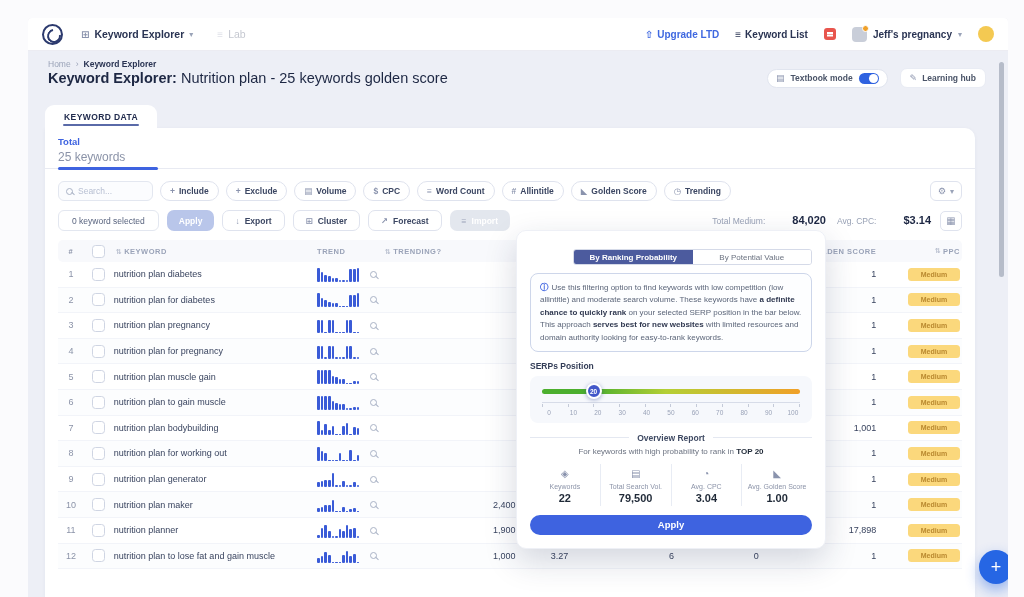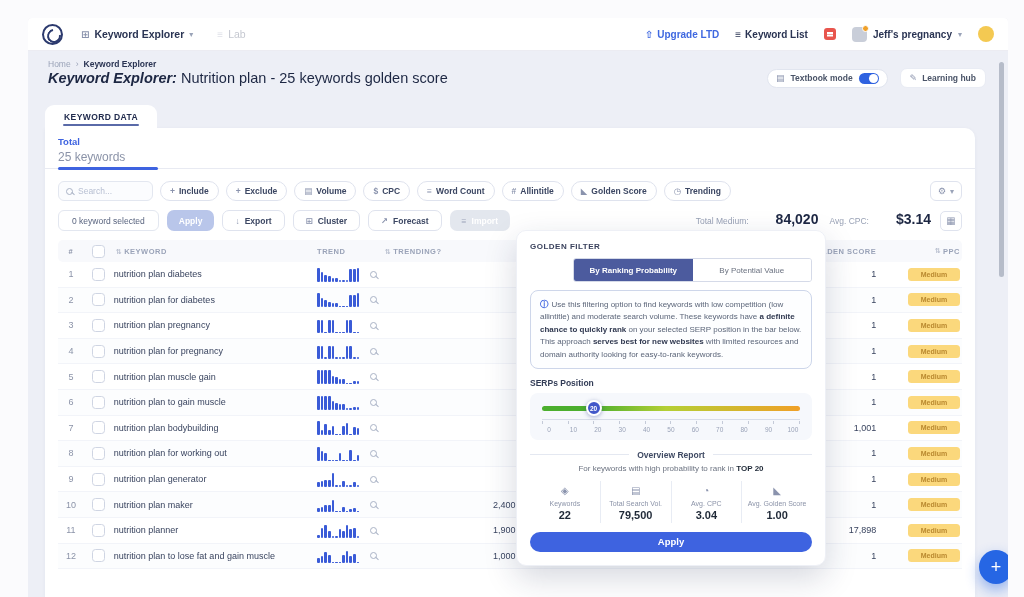--- a/index.html
+++ b/index.html
@@ -30,21 +30,21 @@
   .notif::after { content:""; position:absolute; left:3px; top:4px; width:6px; height:1.5px; background:#fff; box-shadow:0 2.5px 0 #fff; }
   .ws { display:flex; align-items:center; gap:6px; font-size:10px; font-weight:600; color:#2a3453; }
   .ws-av { width:15px; height:15px; background:#c9ced9; border-radius:4px; position:relative; }
   .ws-av::after { content:""; position:absolute; right:-2px; top:-2px; width:5px; height:5px; border-radius:50%; background:#f0a028; border:1px solid #fff; }
   .user-av { width:16px; height:16px; border-radius:50%; background:#f4c952; }
 
   
   .crumbs { position:absolute; left:20px; top:41px; font-size:8.5px; color:#9aa3b8; display:flex; gap:5px; align-items:center; }
   .crumbs b { color:#2a3453; }
   .page-title { position:absolute; left:20px; top:52px; font-size:14.5px; color:#1d2743; }
-  .page-title b { font-weight:800;font-style:italic; }
+  .page-title b { font-weight:800; }
   .hdr-right { position:absolute; right:22px; top:50px; display:flex; gap:12px; align-items:center; }
   .tb-pill { display:flex; align-items:center; gap:6px; background:#fff; border:1px solid #e1e5ef; border-radius:12px; padding:3px 8px; font-size:8.5px; color:#4a5468; font-weight:600; }
   .toggle { width:20px; height:11px; background:#2f62e0; border-radius:6px; position:relative; }
   .toggle::after { content:""; position:absolute; right:1px; top:1px; width:9px; height:9px; background:#fff; border-radius:50%; }
   .hub-btn { display:flex; align-items:center; gap:5px; background:#fff; border:1px solid #e9ecf4; border-radius:7px; padding:4px 9px; font-size:8.5px; color:#4a5468; font-weight:600; }
   .micon2 { color:#8a93ad; font-size:9px; }
 
   
   .main-tab { position:absolute; left:17px; top:87px; width:112px; height:24px; background:#fff; border-radius:9px 9px 0 0; display:flex; align-items:center; justify-content:center; font-size:8.5px; font-weight:800; letter-spacing:.4px; color:#222c4e; z-index:3; }
   .main-tab::after { content:""; position:absolute; left:18px; right:18px; bottom:3px; height:2.5px; border-radius:2px; background:#5a6aa8; }
@@ -66,21 +66,21 @@
   .gear-btn { margin-left:auto; height:20px; border:1px solid #dfe3ee; border-radius:6px; background:#fff; display:flex; align-items:center; gap:4px; padding:0 7px; font-size:9px; color:#8a93ad; }
 
   
   .action-row { position:absolute; left:13px; top:82px; right:13px; display:flex; align-items:center; gap:8px; }
   .sel-box { height:21px; border:1px solid #e3e7f0; border-radius:6px; background:#fff; display:flex; align-items:center; padding:0 13px; font-size:8.5px; color:#59647f; }
   .abtn { height:21px; border:1px solid #dfe3ee; background:#fff; border-radius:7px; display:flex; align-items:center; gap:5px; padding:0 12px; font-size:8.5px; color:#3c4763; font-weight:600; }
   .abtn .micon { color:#8a93ad; }
   .abtn.primary-disabled { background:#b9c6ea; border:none; color:#fff; }
   .abtn.disabled { background:#dfe3ec; border:none; color:#fff; opacity:.85; }
   .summary { margin-left:auto; display:flex; align-items:baseline; gap:5px; font-size:8.5px; color:#98a1b5; }
-  .summary b { font-size:14px; color:#1d2743; font-weight:800;padding-left:22px; }
+  .summary b { font-size:11px; color:#1d2743; font-weight:800;padding-left:22px; }
   .sum-icon { height:20px; width:22px; border:1px solid #dfe3ee; border-radius:5px; display:flex; align-items:center; justify-content:center; color:#8a93ad; font-size:10px; background:#fff; margin-left:4px; }
 
   
   .table { position:absolute; left:13px; top:112px; right:13px; }
   .thead { display:flex; align-items:center; height:22px; background:#f8f9fc; border-radius:5px; font-size:7.5px; font-weight:700; letter-spacing:.5px; color:#9aa3b8; }
   .trow { display:flex; align-items:center; height:25.6px; border-bottom:1px solid #f2f4f9; font-size:9px; color:#39445f; }
   .trow:nth-child(even) { background:#fcfdfe; }
   .c-idx { width:26px; text-align:center; color:#8b93a8; }
   .c-cb { width:30px; display:flex; justify-content:center; }
   .c-kw { width:204px; }
@@ -97,21 +97,21 @@
   .checkbox { width:13px; height:13px; border:1.4px solid #cfd5e3; border-radius:3.5px; background:#fff; }
   .tbar { width:2.6px; background:#3a5bd7; border-radius:1px; }
   .mag { width:7px; height:7px; border:1.2px solid #aab3c6; border-radius:50%; position:relative; }
   .mag::after { content:""; position:absolute; width:4px; height:1.2px; background:#aab3c6; transform:rotate(45deg); right:-3px; bottom:-1px; }
   .badge { min-width:52px; height:13px; border-radius:3.5px; background:#fbd87c; color:#b9882f; font-size:7px; font-weight:700; display:flex; align-items:center; justify-content:center; }
   .sort { font-size:7px; color:#b6bdcd; margin:0 2px; }
 
   
   .popup { position:absolute; left:488px; top:212px; width:310px; background:#fff; border:1px solid #eef0f6; border-radius:10px; box-shadow:0 12px 32px rgba(30,40,80,.18); padding:11px 13px 13px; z-index:20; }
   .pop-title { font-size:8px; font-weight:700; letter-spacing:.5px; color:#39415c; }
-  .pop-tabs { display:flex; margin-top:7px; height:24px; border-radius:3px; overflow:hidden; border:1px solid #d5dae8;margin-left:43px; }
+  .pop-tabs { display:flex; margin-top:7px; height:16px; border-radius:3px; overflow:hidden; border:1px solid #d5dae8;margin-left:43px; }
   .pop-tab { flex:1; display:flex; align-items:center; justify-content:center; font-size:8px; }
   .pop-tab.active { background:#4c5b9e; color:#fff; font-weight:700; }
   .pop-tab.idle { background:#fff; color:#6b7280; }
   .info-box { margin-top:8px; border:1px solid #cdd6ea; border-radius:8px; background:#fdfeff; padding:7px 9px; font-size:8px; line-height:1.55; color:#5b6579; }
   .info-box b { color:#2f3850; }
   .info-i { color:#3e63e0; font-weight:800; margin-right:3px; font-size:8.5px; }
   .serps-label { margin-top:9px; font-size:8.5px; font-weight:700; color:#333d57; }
   .slider-box { margin-top:5px; background:#f6f8fc; border-radius:8px; padding:13px 12px 7px; }
   .track { position:relative; height:5px; border-radius:3px; background:linear-gradient(90deg,#4caf2e 0%,#4caf2e 20%,#b4cf35 48%,#f0a028 100%); }
   .handle { position:absolute; top:-5.5px; width:16px; height:16px; border-radius:50%; background:#4257c9; border:2px solid #fff; box-shadow:0 1px 4px rgba(40,60,140,.4); color:#fff; font-size:6.5px; font-weight:700; display:flex; align-items:center; justify-content:center; transform:translateX(-50%); }
@@ -704,21 +704,20 @@
               <div class="c-gs">1</div>
               <div class="c-ppc">
                 <div class="badge">Medium</div>
               </div>
             </div>
           </div>
       </div>
     </div>
 
     <div class="popup">
-      <div class="pop-title">GOLDEN FILTER</div>
       <div class="pop-tabs">
         <div class="pop-tab active">
             <span>By Ranking Probability</span>
           </div>
         <div class="pop-tab idle">
             <span>By Potential Value</span>
           </div>
       </div>
       <div class="info-box">
         <span class="info-i">ⓘ</span><span id="info-text"><span>Use this filtering option to find keywords with low competition (low allintitle) and moderate search volume. These keywords have </span><b>a definite chance to quickly rank</b><span> on your selected SERP position in the bar below. This approach </span><b>serves best for new websites</b><span> with limited resources and domain authority looking for easy-to-rank keywords.</span></span>

